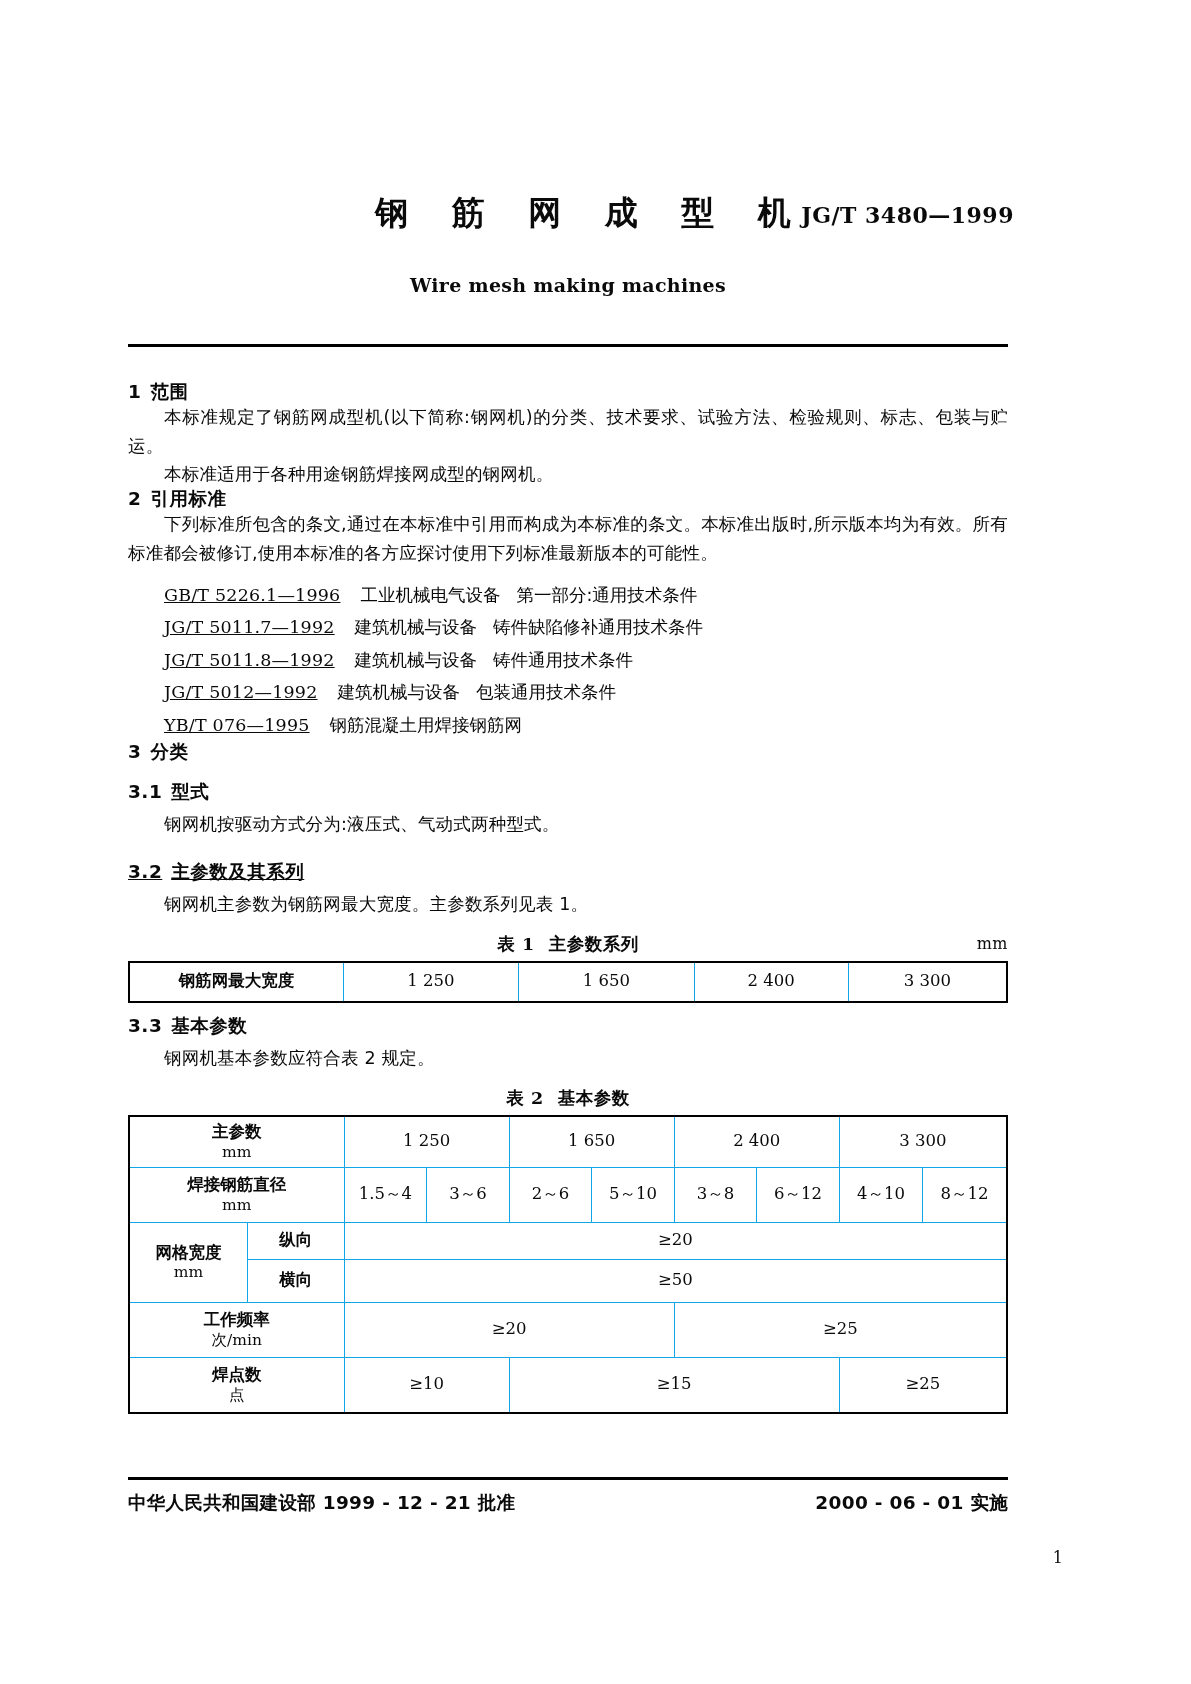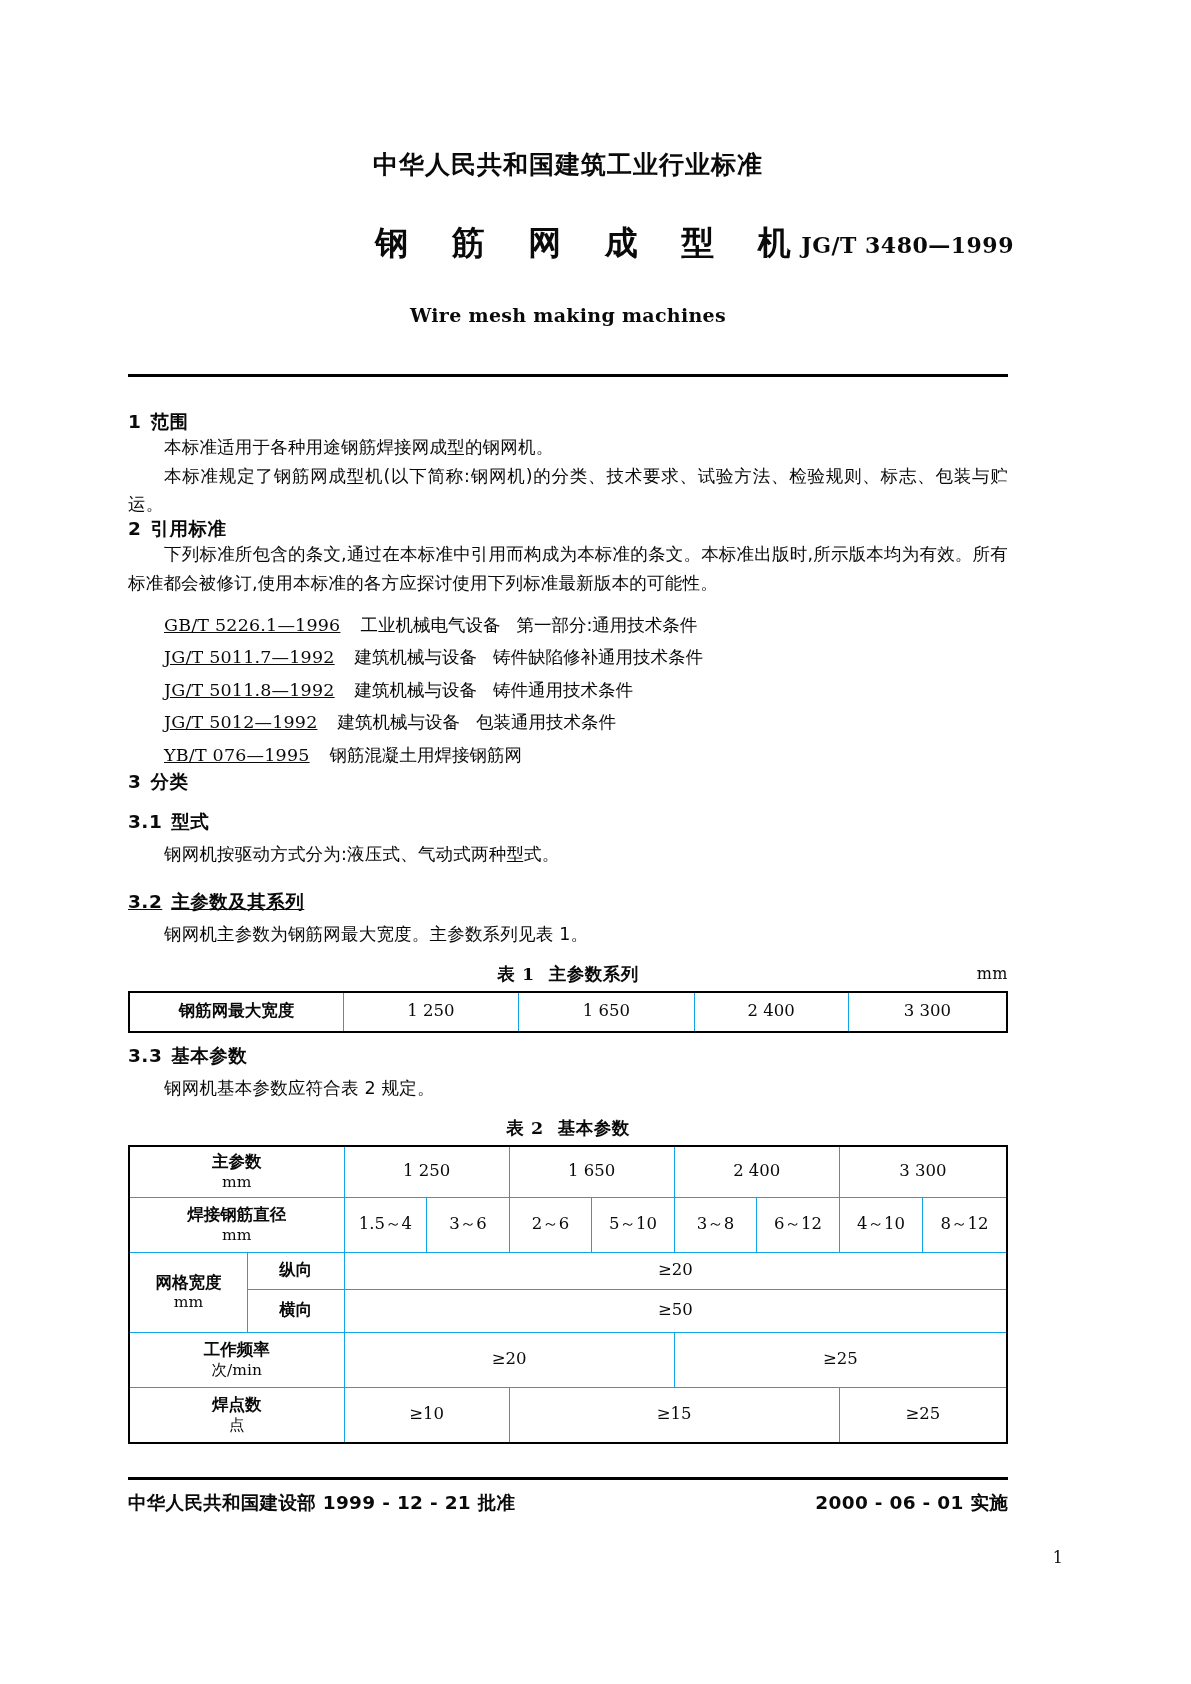--- a/index.html
+++ b/index.html
@@ -201,39 +201,38 @@
   }
 </style>
 </head>
 <body>
 
 <div class="page">
 
   <div class="content">
 
     <div class="masthead">
-      <div class="nat-standard-line">中华人民共和国建筑工业行业标准</div>
 
       <div class="title-row">
         <div class="doc-title">钢 筋 网 成 型 机</div>
         <div class="std-number">JG/T 3480—1999</div>
       </div>
 
       <div class="en-title">Wire mesh making machines</div>
     </div>
 
     <div class="rule-top"></div>
 
     <div class="body-area">
 
       <h2 class="sec">
         <span class="sec-num">1</span><span>范围</span>
       </h2>
+      <p class="para indent para-gap">本标准规定了钢筋网成型机(以下简称:钢网机)的分类、技术要求、试验方法、检验规则、标志、包装与贮运。</p>
       <p class="para indent">本标准适用于各种用途钢筋焊接网成型的钢网机。</p>
-      <p class="para indent para-gap">本标准规定了钢筋网成型机(以下简称:钢网机)的分类、技术要求、试验方法、检验规则、标志、包装与贮运。</p>
 
       <h2 class="sec sec-gap-before">
         <span class="sec-num">2</span><span>引用标准</span>
       </h2>
       <p class="para indent para-gap">下列标准所包含的条文,通过在本标准中引用而构成为本标准的条文。本标准出版时,所示版本均为有效。所有标准都会被修订,使用本标准的各方应探讨使用下列标准最新版本的可能性。</p>
 
       <ul class="ref-list">
         <li>
           <span class="ref-code">GB/T 5226.1—1996</span><span class="ref-gap"></span><span>工业机械电气设备</span><span class="ref-gap-sm"></span><span>第一部分:通用技术条件</span>
         </li>

